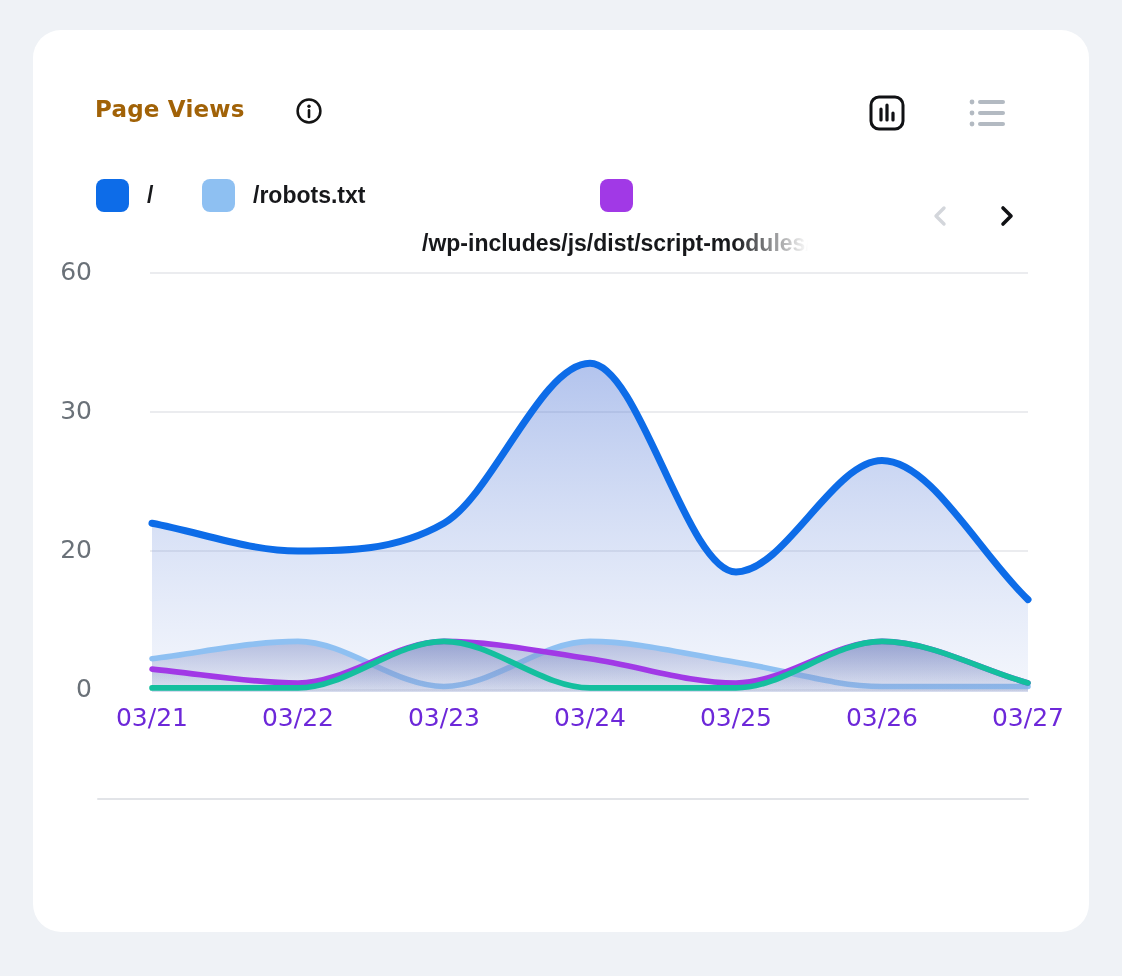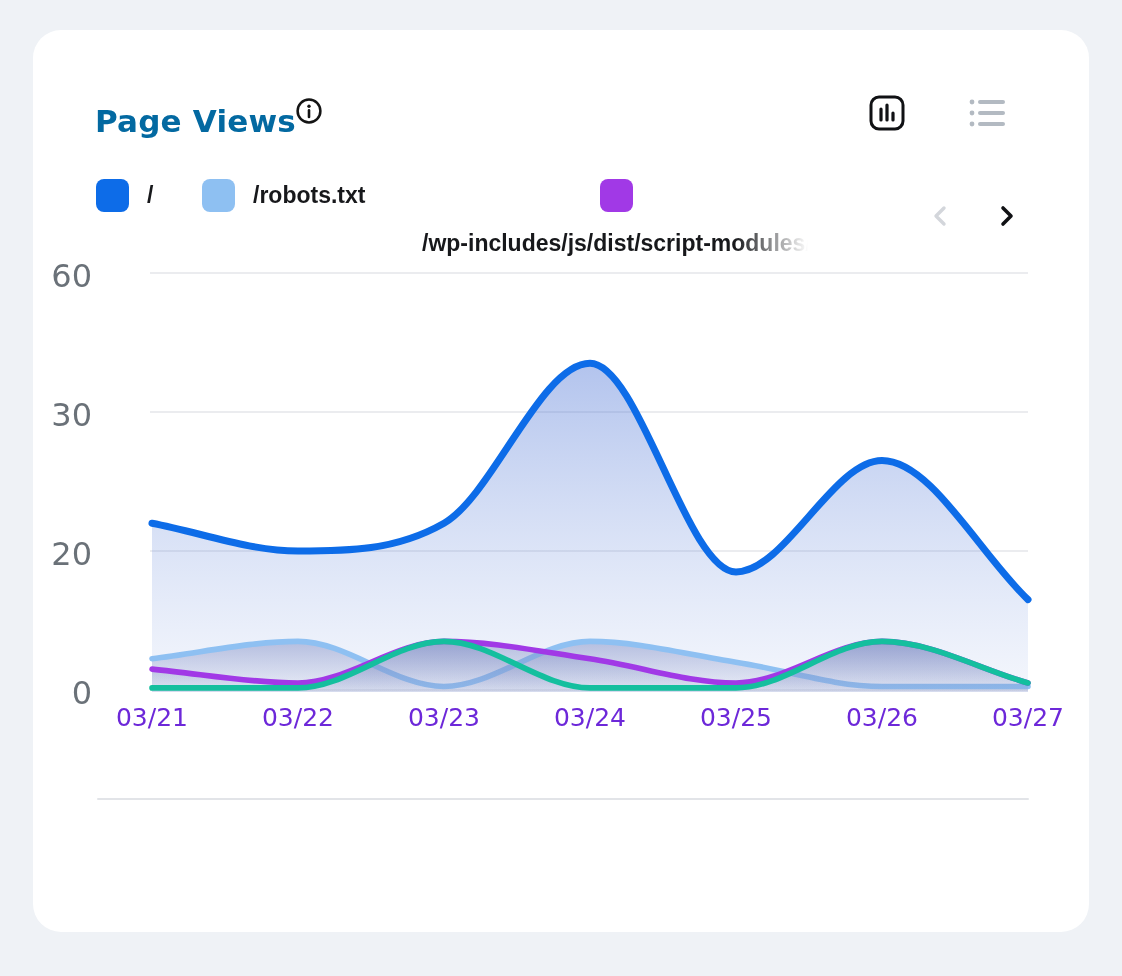--- a/index.html
+++ b/index.html
@@ -1,41 +1,41 @@
 <!DOCTYPE html>
 <html><head>
 <meta charset="utf-8">
 <style>
   html,body{margin:0;padding:0;}
   body{font-family:"DejaVu Sans","Liberation Sans",sans-serif;background:#eff2f6;}
   .screen{position:relative;width:1122px;height:976px;background:#eff2f6;overflow:hidden;}
   .card{position:absolute;left:33px;top:30px;width:1056px;height:902px;background:#ffffff;border-radius:28px;}
 
-  .page-title{position:absolute;left:95px;top:103px;font-size:31px;font-weight:700;color:#0369a1;letter-spacing:.2px;}
+  .page-title{position:absolute;left:95px;top:96px;font-size:23px;font-weight:700;color:#a16207;letter-spacing:.2px;}
   .info-btn{position:absolute;left:295px;top:97px;width:28px;height:28px;background:none;border:none;padding:0;cursor:pointer;}
 
   .toolbar-btn{position:absolute;width:40px;height:40px;background:none;border:none;padding:0;cursor:pointer;}
   .btn-chart{left:867px;top:93px;}
   .btn-list{left:965px;top:94px;}
 
   .legend-item{position:absolute;top:179px;display:flex;align-items:center;gap:18px;background:none;border:none;padding:0;cursor:pointer;}
   .legend-swatch{width:33px;height:33px;border-radius:8px;flex:0 0 auto;}
   .legend-label{font-family:"Liberation Sans",sans-serif;font-size:23px;font-weight:700;color:#17181b;white-space:nowrap;}
   .li-0{left:96px;}
   .li-1{left:202px;}
   .li-2{left:422px;flex-direction:column;}
   .li-2 .legend-label{max-width:437px;overflow:hidden;
     -webkit-mask-image:linear-gradient(90deg,#000 80%,rgba(0,0,0,0) 99%);
     mask-image:linear-gradient(90deg,#000 80%,rgba(0,0,0,0) 99%);}
   .pager-btn{position:absolute;top:201px;width:30px;height:30px;background:none;border:none;padding:0;cursor:pointer;}
   .pager-prev{left:926px;}
   .pager-next{left:991px;}
 
   #chart-svg{position:absolute;left:0;top:0;pointer-events:auto;}
-  .y-tick{position:absolute;left:38px;width:54px;text-align:right;font-size:32px;color:#6a7178;}
+  .y-tick{position:absolute;left:38px;width:54px;text-align:right;font-size:25px;color:#6a7178;}
   .x-tick{position:absolute;width:120px;text-align:center;top:703px;font-size:25px;color:#6d28d9;}
 
   .divider{position:absolute;left:97px;top:798px;width:932px;height:2px;background:#e2e4e8;border-radius:1px;}
 </style>
 </head>
 <body>
 
 <div class="screen">
   <div class="card"></div>
 

